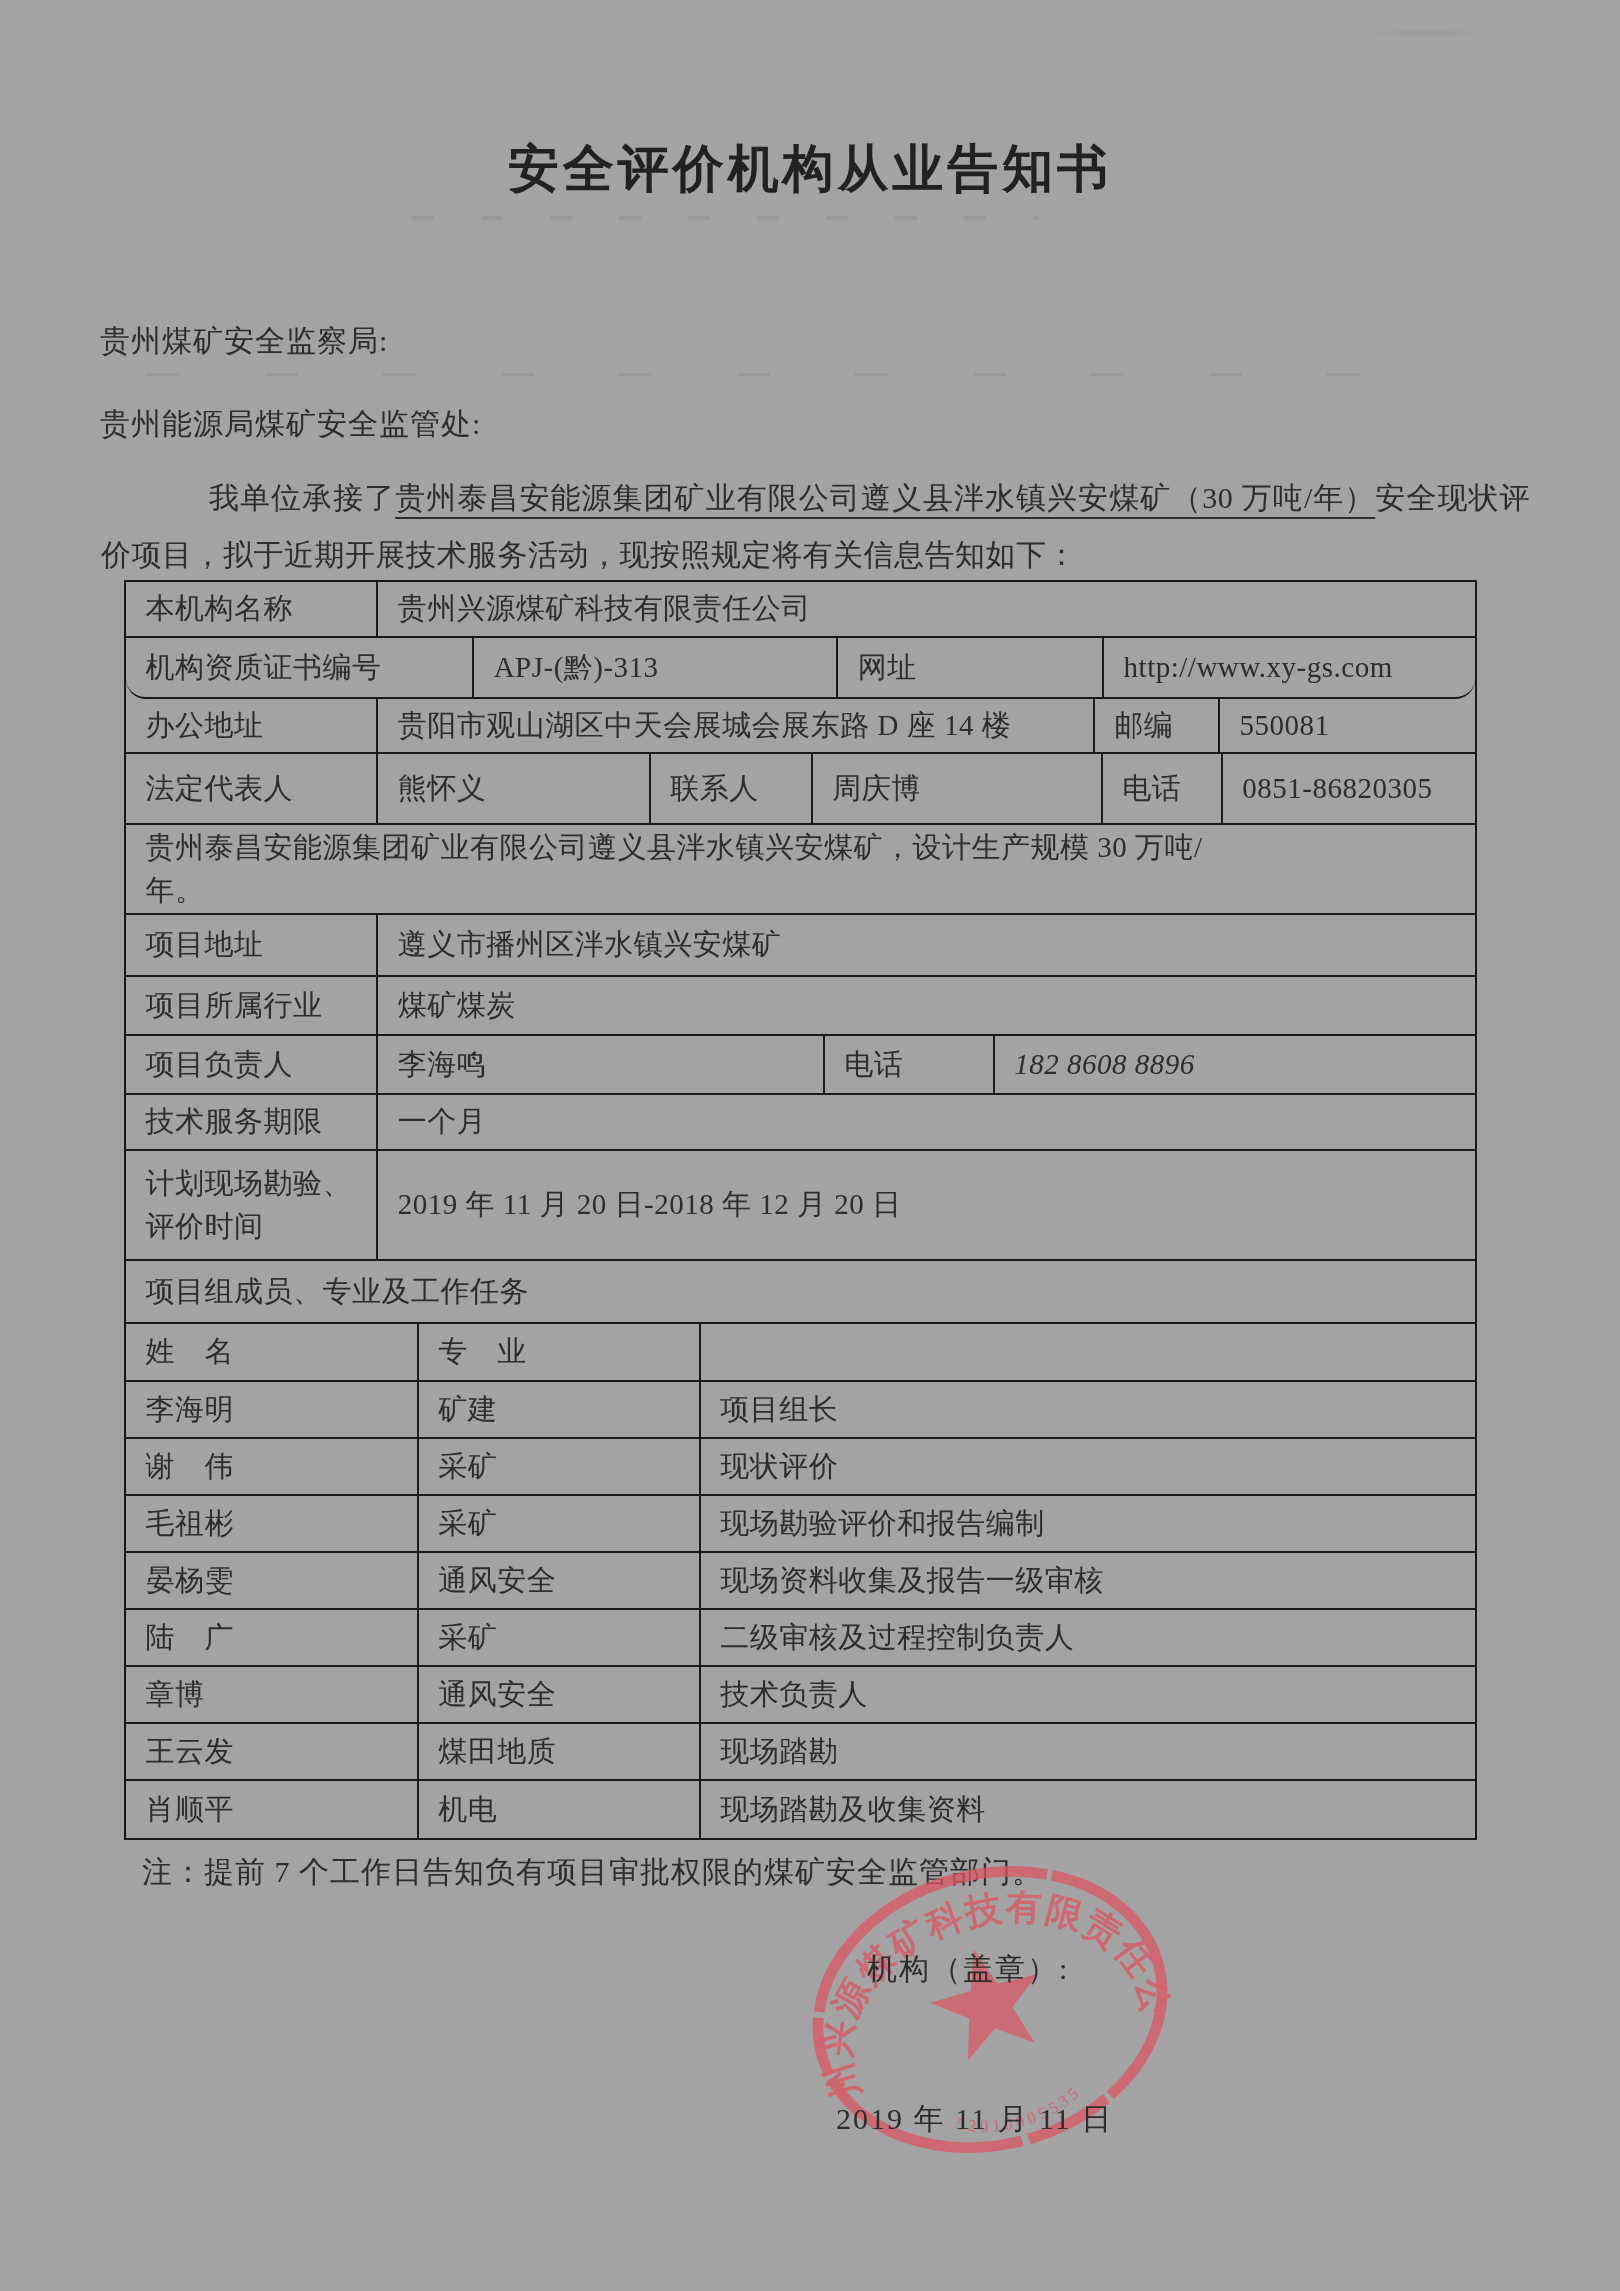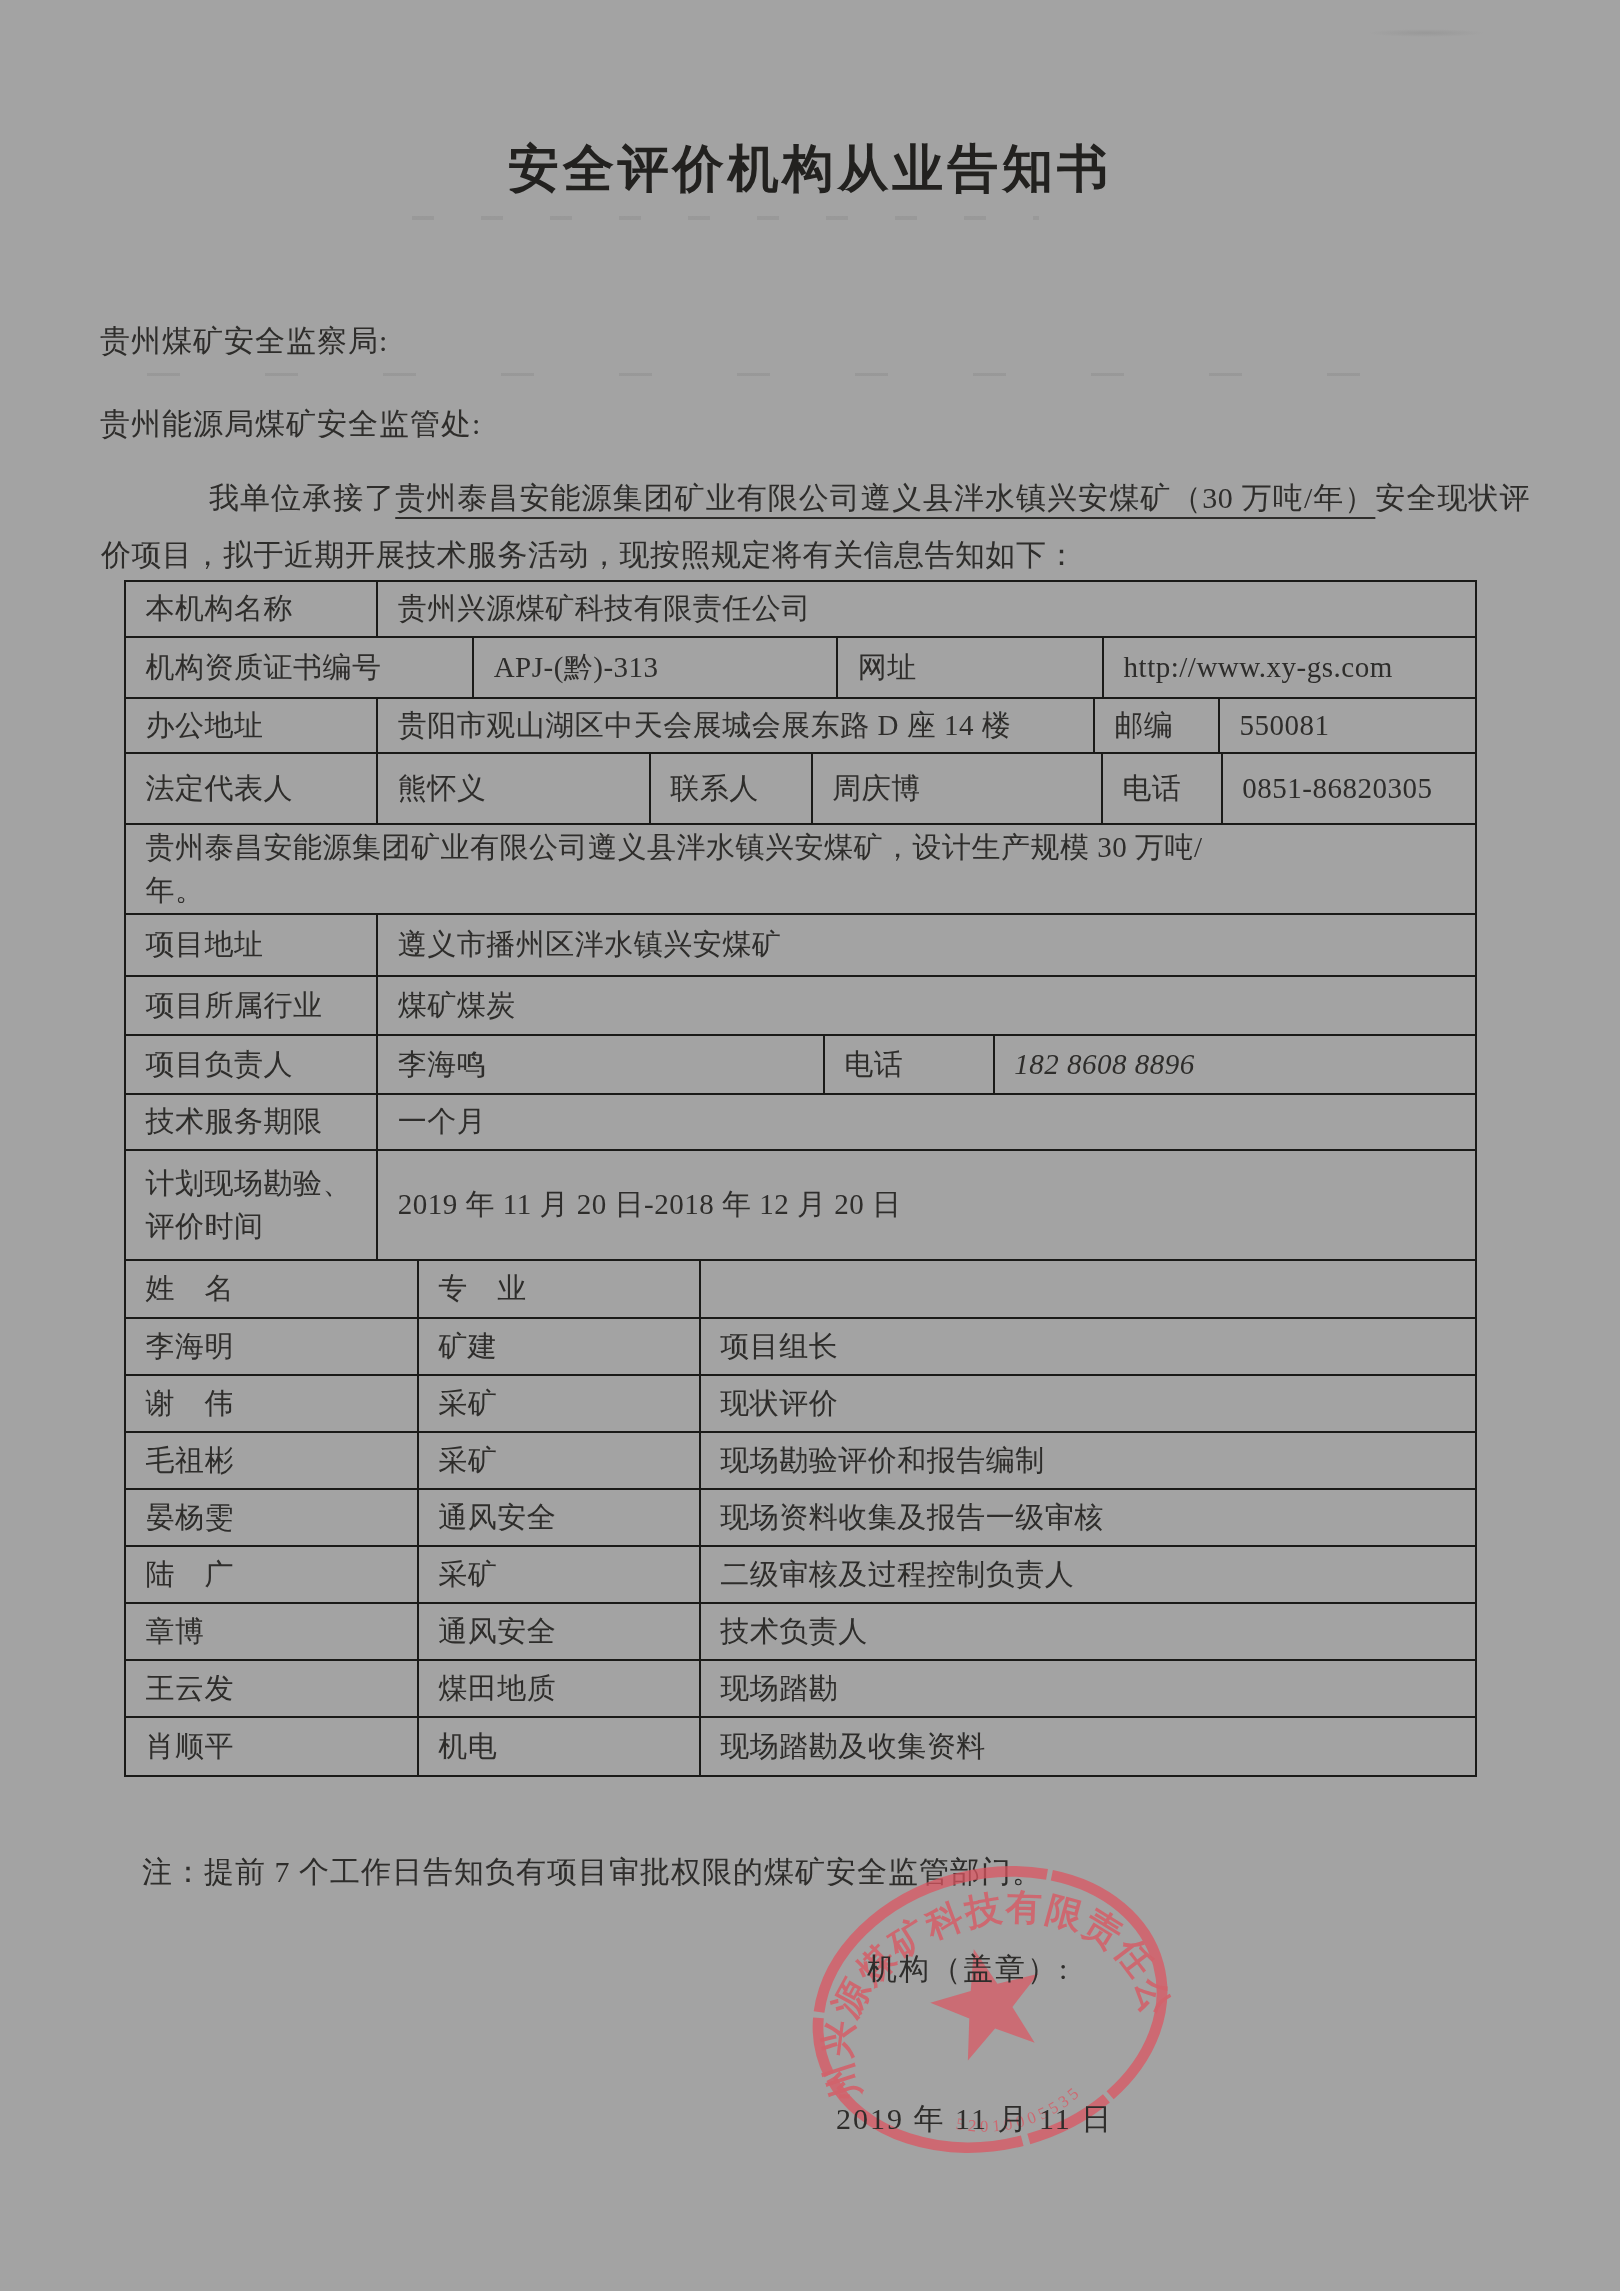--- a/index.html
+++ b/index.html
@@ -107,21 +107,21 @@
 
   <div class="info-table">
       <div class="trow" style="height: 56px;">
         <div class="tcell" style="width: 18.7%;">
           <span class="ctext">本机构名称</span>
         </div>
         <div class="tcell" style="width: 81.3%;">
           <span class="ctext">贵州兴源煤矿科技有限责任公司</span>
         </div>
       </div>
-      <div class="trow" style="height: 61px;">
+      <div class="trow" style="height: 61px; border-radius: 20px;">
         <div class="tcell" style="width: 25.8%;">
           <span class="ctext">机构资质证书编号</span>
         </div>
         <div class="tcell" style="width: 27%;">
           <span class="ctext">APJ-(黔)-313</span>
         </div>
         <div class="tcell" style="width: 19.7%;">
           <span class="ctext">网址</span>
         </div>
         <div class="tcell" style="width: 27.5%;">
@@ -205,20 +205,25 @@
           <span class="ctext">一个月</span>
         </div>
       </div>
       <div class="trow" style="height: 110px;">
         <div class="tcell" style="width: 18.7%;">
           <span class="ctext">计划现场勘验、
 评价时间</span>
         </div>
         <div class="tcell" style="width: 81.3%;">
           <span class="ctext">2019 年 11 月 20 日-2018 年 12 月 20 日</span>
+        </div>
+      </div>
+      <div class="trow" style="height: 63px;">
+        <div class="tcell" style="width: 100%;">
+          <span class="ctext">项目组成员、专业及工作任务</span>
         </div>
       </div>
       <div class="trow" style="height: 58px;">
         <div class="tcell" style="width: 21.7%;">
           <span class="ctext">姓　名</span>
         </div>
         <div class="tcell" style="width: 20.9%;">
           <span class="ctext">专　业</span>
         </div>
         <div class="tcell" style="width: 57.4%;">

